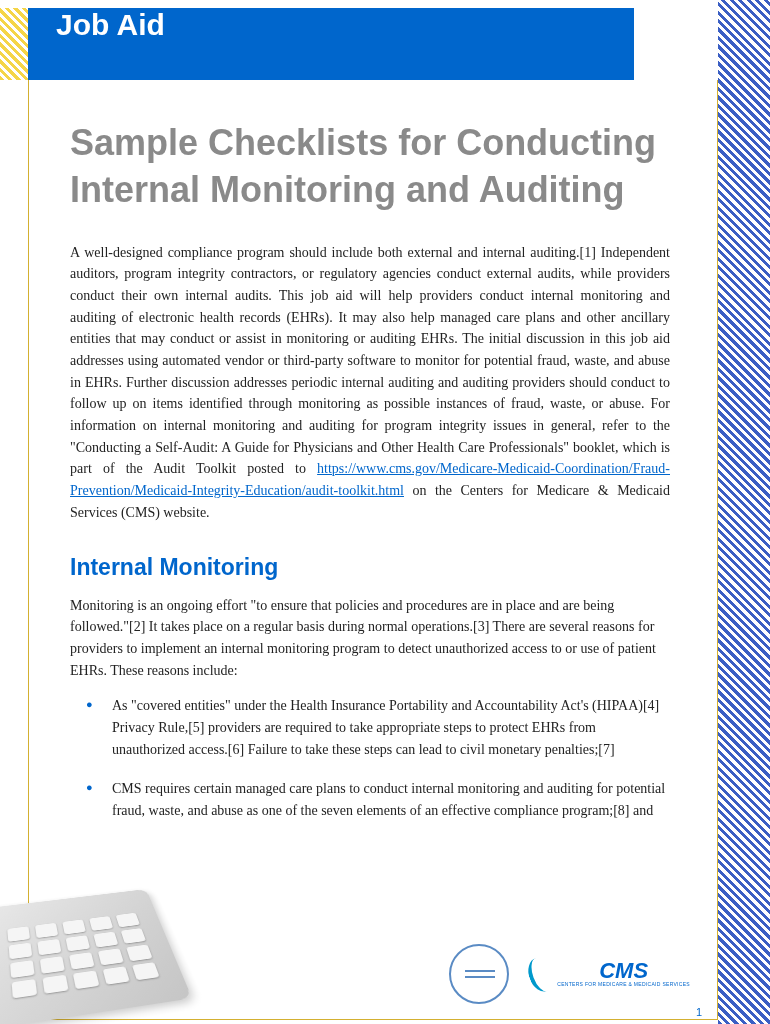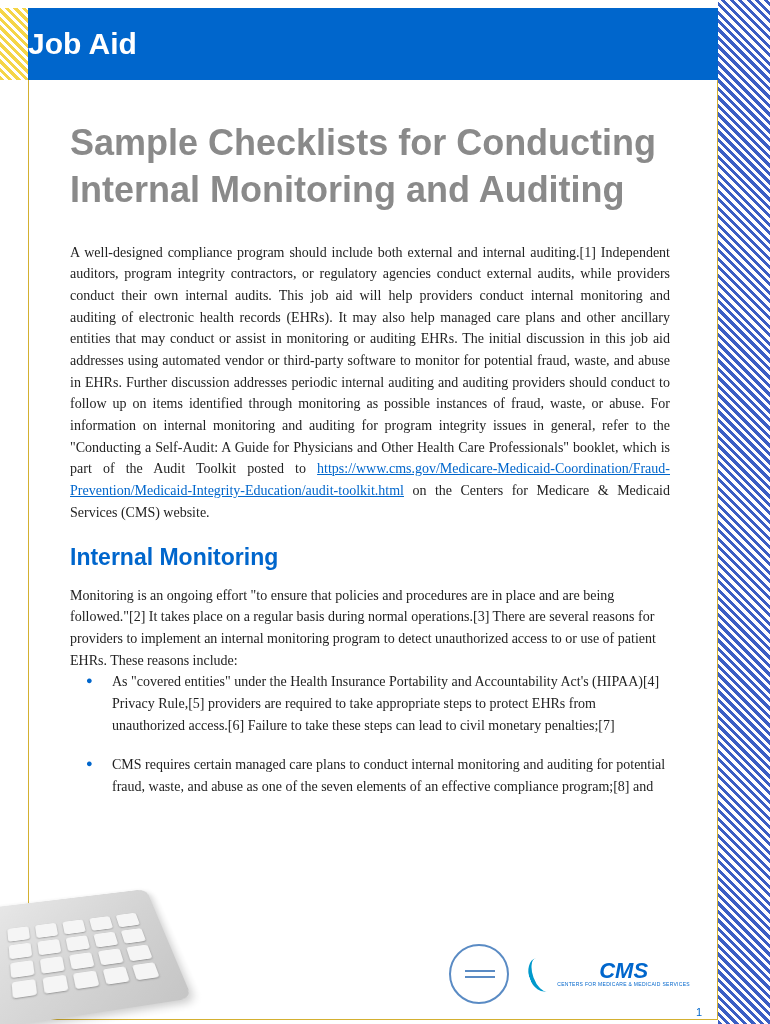--- a/index.html
+++ b/index.html
@@ -36,25 +36,26 @@
         #3b5fc4 0px,
         #3b5fc4 3px,
         #fff 3px,
         #fff 6px
       );
     }
     .header-bar {
       position: absolute;
       left: 28px;
       top: 8px;
-      width: 690px;
+      width: 606px;
       height: 72px;
       background: #0066cc;
       display: flex;
-      align-items: center;
+      align-items: flex-start;
+      padding-left: 28px;
     }
     .header-title {
       color: #fff;
       font-family: Arial, Helvetica, sans-serif;
       font-weight: bold;
       font-size: 30px;
     }
     .yellow-border {
       position: absolute;
       left: 28px;
@@ -88,27 +89,28 @@
     }
     .intro-text a {
       color: #0066cc;
       text-decoration: underline;
     }
     .section-heading {
       font-family: Arial, Helvetica, sans-serif;
       font-weight: bold;
       font-size: 23px;
       color: #0066cc;
-      margin-top: 20px;
+      margin-top: 30px;
       margin-bottom: 14px;
     }
     .body-text {
       font-size: 14px;
       line-height: 1.55;
       color: #222;
+      margin-bottom: 14px;
     }
     .bullet-list {
       list-style: none;
       padding-left: 24px;
     }
     .bullet-list li {
       position: relative;
       font-size: 14px;
       line-height: 1.55;
       color: #222;

